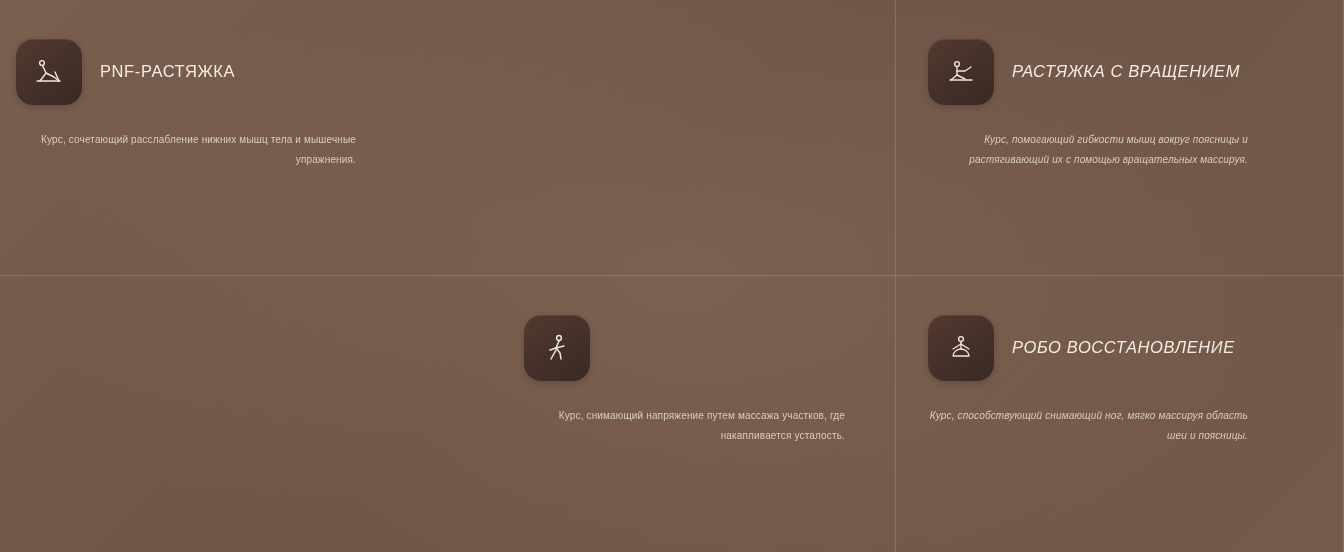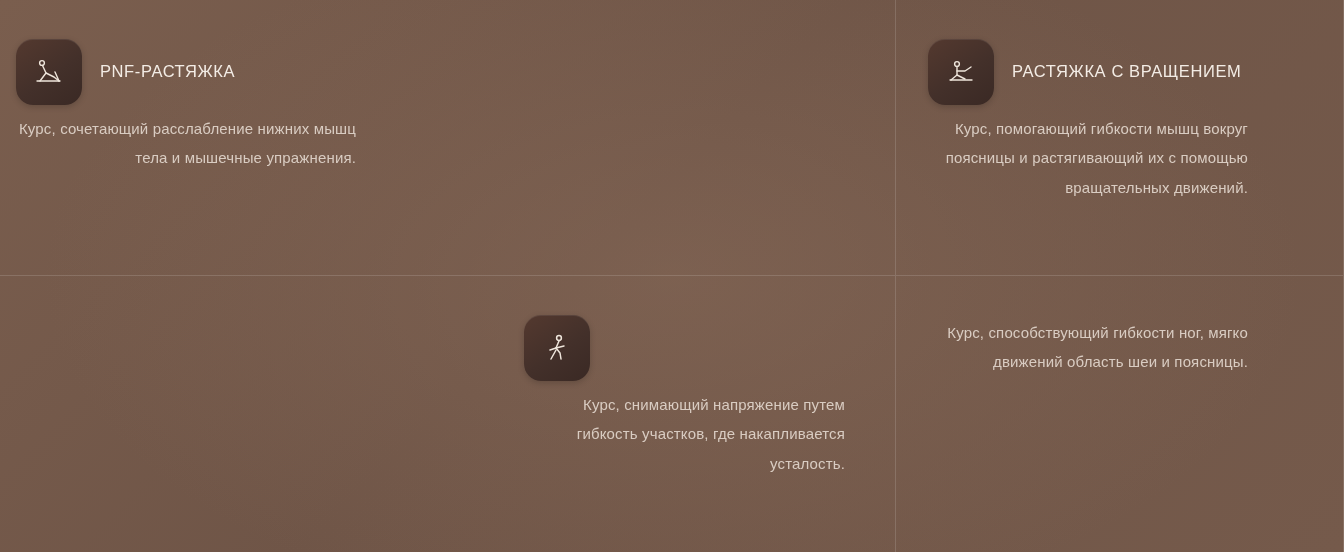--- a/index.html
+++ b/index.html
@@ -36,21 +36,21 @@
   }
   .cell.r0 {
     border-bottom: 1px solid rgba(255,255,255,0.14);
   }
   .cell-inner {
     box-sizing: border-box;
     padding: 0 30px 0 20px;
   }
   .cell.c0 .cell-inner { padding-left: 16px; padding-right: 40px; }
   .cell.c1 .cell-inner { padding-left: 76px; padding-right: 50px; }
-  .cell.c2 .cell-inner { padding-left: 32px; padding-right: 47px; }
+  .cell.c2 .cell-inner { padding-left: 32px; padding-right: 47px; font-style: italic; }
 
   .head {
     display: flex;
     align-items: center;
     gap: 18px;
     min-height: 72px;
   }
   .icon-box {
     flex: 0 0 auto;
     width: 66px;
@@ -67,23 +67,23 @@
   }
   .title {
     color: #f3ece5;
     font-size: 16.5px;
     line-height: 1.55;
     letter-spacing: 0.6px;
     font-weight: 400;
     text-transform: uppercase;
   }
   .desc {
-    margin-top: 6px;
+    margin-top: 22px;
     color: #d9ccc2;
-    font-size: 15px;
+    font-size: 10px;
     line-height: 1.95;
     letter-spacing: 0.15px;
     max-width: 340px;
   }
   .cell.c1 .desc { max-width: 350px; }
   .cell.c2 .desc { max-width: 320px; }
 </style>
 </head>
 <body>
 
@@ -119,21 +119,21 @@
           <svg width="40" height="40" viewBox="0 0 40 40" fill="none" stroke="#efe6dc" stroke-width="1.4" stroke-linecap="round" stroke-linejoin="round">
             <circle cx="16" cy="12" r="2.4"></circle>
             <path d="M16 15 L16 23 L10 28"></path>
             <path d="M16 19 L24 19 L30 15"></path>
             <path d="M16 23 L24 27"></path>
             <path d="M9 28 L31 28"></path>
           </svg>
         </div>
         <div class="title">РАСТЯЖКА С ВРАЩЕНИЕМ</div>
       </div>
-      <div class="desc">Курс, помогающий гибкости мышц вокруг поясницы и растягивающий их с помощью вращательных движений.</div>
+      <div class="desc">Курс, помогающий гибкости мышц вокруг поясницы и растягивающий их с помощью вращательных массируя.</div>
     </div>
   </div>
 
   <div class="cell r1 c0">
     <div class="cell-inner">
     </div>
   </div>
 
   <div class="cell r1 c1">
     <div class="cell-inner">
@@ -141,23 +141,34 @@
         <div class="icon-box">
           <svg width="40" height="40" viewBox="0 0 40 40" fill="none" stroke="#efe6dc" stroke-width="1.5" stroke-linecap="round" stroke-linejoin="round">
             <circle cx="22" cy="10" r="2.4"></circle>
             <path d="M22 13 L19 20 L23 25 L24 31"></path>
             <path d="M19 20 L13 22"></path>
             <path d="M19 20 L27 18"></path>
             <path d="M19 22 L14 31"></path>
           </svg>
         </div>
       </div>
-      <div class="desc">Курс, снимающий напряжение путем гибкость участков, где накапливается усталость.</div>
+      <div class="desc">Курс, снимающий напряжение путем массажа участков, где накапливается усталость.</div>
     </div>
   </div>
 
   <div class="cell r1 c2">
     <div class="cell-inner">
-      <div class="desc">Курс, способствующий гибкости ног, мягко движений область шеи и поясницы.</div>
+      <div class="head">
+        <div class="icon-box">
+          <svg width="40" height="40" viewBox="0 0 40 40" fill="none" stroke="#efe6dc" stroke-width="1.4" stroke-linecap="round" stroke-linejoin="round">
+            <circle cx="20" cy="11" r="2.4"></circle>
+            <path d="M20 14 L20 21"></path>
+            <path d="M20 16 L12 21 M20 16 L28 21"></path>
+            <path d="M20 21 C15 21, 12 25, 12 28 L28 28 C28 25, 25 21, 20 21 Z"></path>
+          </svg>
+        </div>
+        <div class="title">РОБО ВОССТАНОВЛЕНИЕ</div>
+      </div>
+      <div class="desc">Курс, способствующий снимающий ног, мягко массируя область шеи и поясницы.</div>
     </div>
   </div>
 
 </div>
 
 </body></html>

